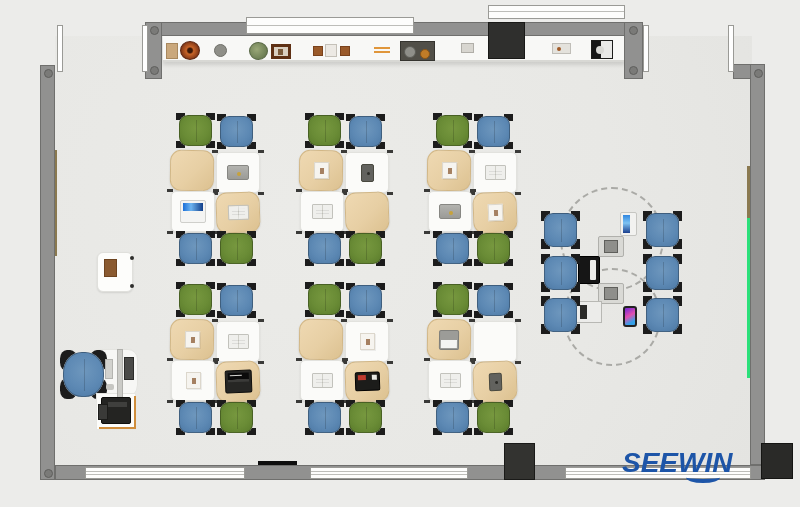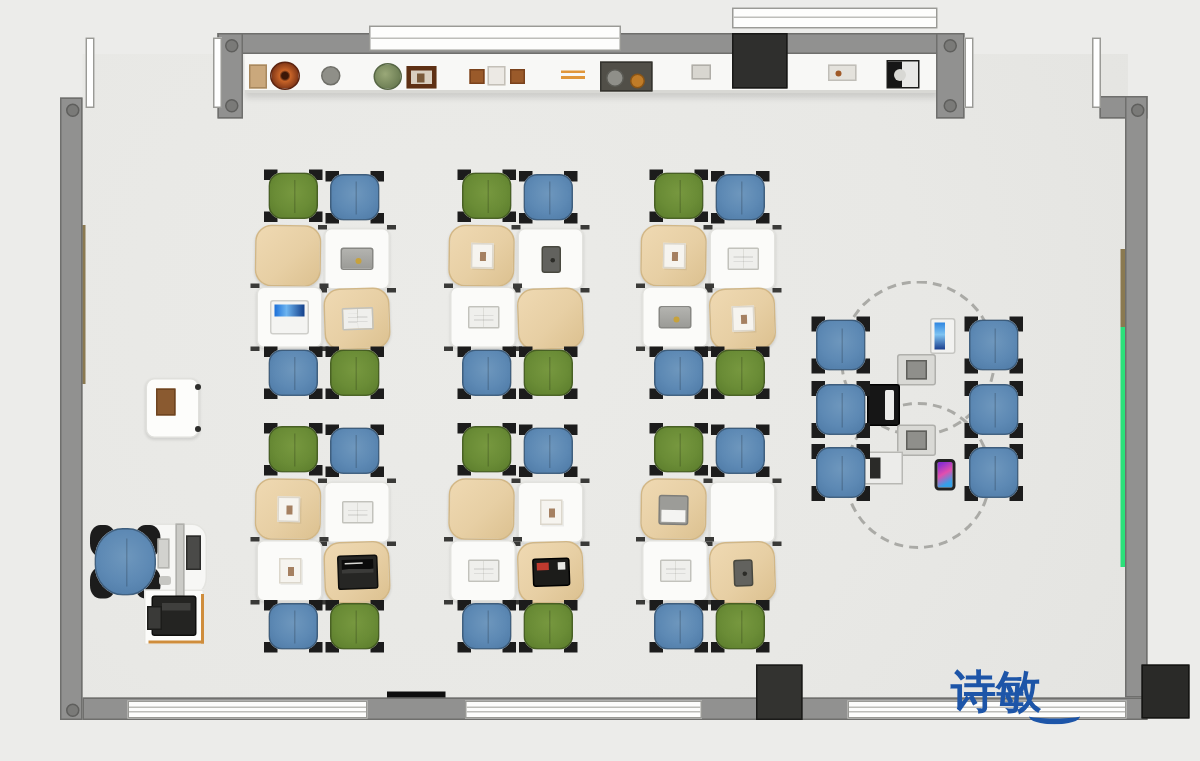--- a/index.html
+++ b/index.html
@@ -177,22 +177,22 @@
   <div class="t-panel"></div>
   <div class="t-monitor"></div>
   <div class="t-keyboard"></div>
   <div class="t-mouse"></div>
   <div class="chair blue teacher" style="left:63px;top:352px;"></div>
   <div class="t-stand"></div>
   <div class="t-trim"></div>
   <div class="t-printer"></div>
 
   <div class="logo">
+    <span class="logo-brand">SEEWIN</span>
     <span class="logo-swoosh"></span>
-    <span class="logo-cjk">诗敏</span>
   </div>
 
 <div class="shelf-item box-tan" style="left: 166px; top: 43px;"></div>
     <div class="shelf-item pot-rings" style="left: 180px; top: 41px;"></div>
     <div class="shelf-item plate-gray" style="left: 214px; top: 44px;"></div>
     <div class="shelf-item plant-green" style="left: 249px; top: 42px;"></div>
     <div class="shelf-item frame-art" style="left: 271px; top: 44px;"></div>
     <div class="shelf-item jar-brown" style="left: 313px; top: 46px;"></div>
     <div class="shelf-item jar-white" style="left: 325px; top: 44px;"></div>
     <div class="shelf-item jar-brown" style="left: 340px; top: 46px;"></div>

